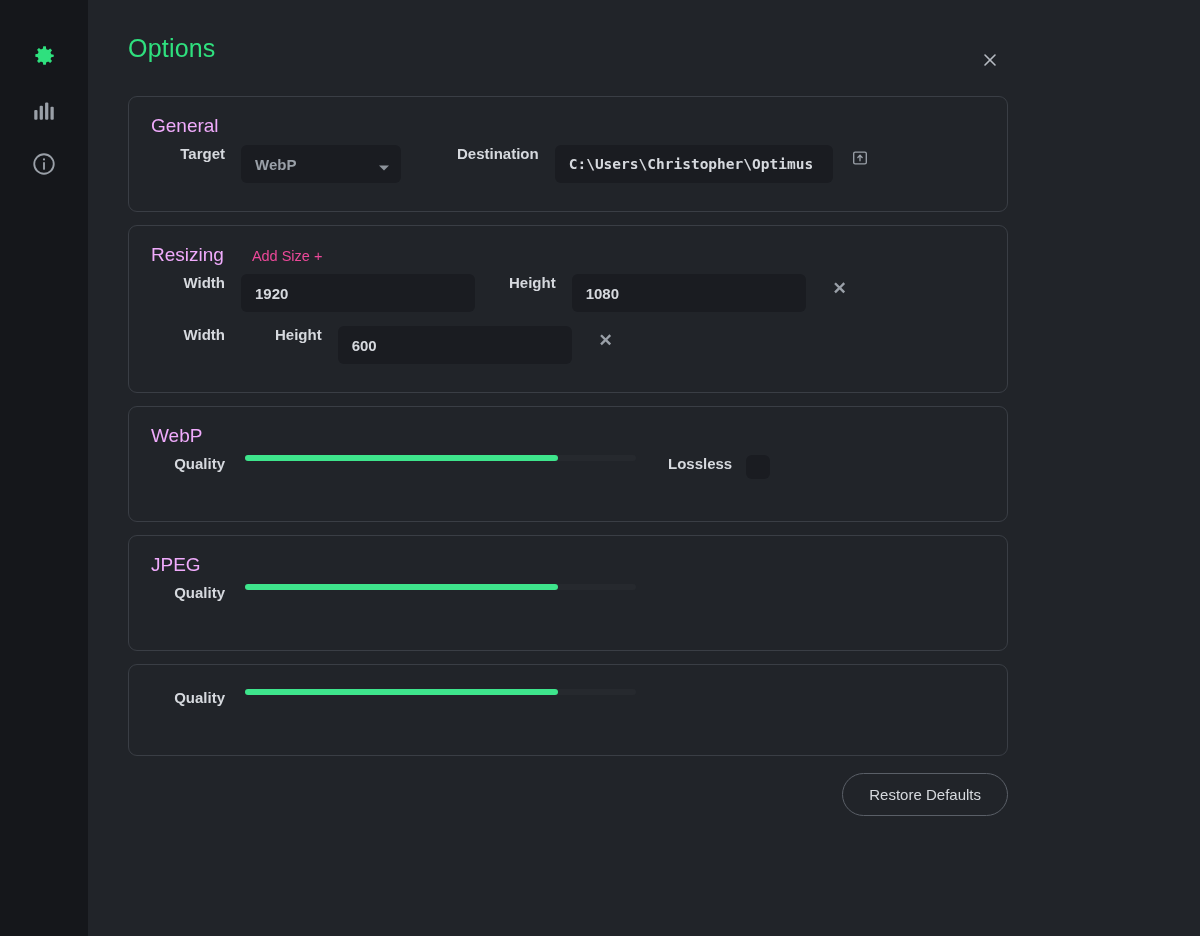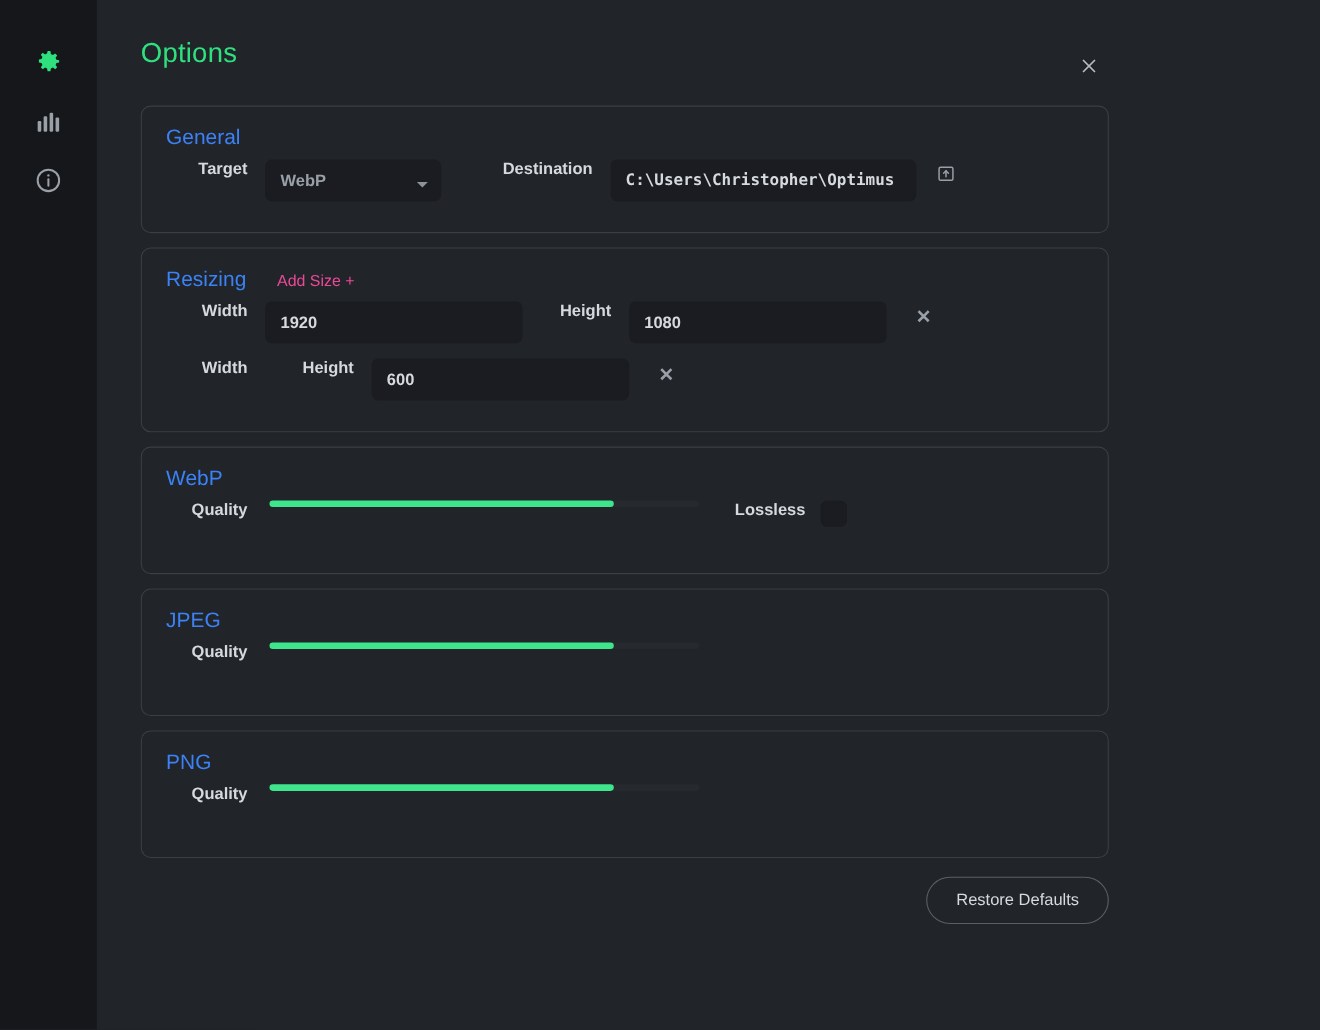--- a/index.html
+++ b/index.html
@@ -91,21 +91,21 @@
 
   .panel-head {
     display: flex;
     align-items: baseline;
     gap: 28px;
     margin-bottom: 8px;
   }
 
   .panel-title {
     font-size: 19px;
-    color: #3b82f6;
+    color: #f0abfc;
     font-weight: 400;
   }
 
   .link-add {
     font-size: 14.5px;
     color: #ec4899;
     cursor: pointer;
   }
 
   
@@ -350,23 +350,20 @@
       </div>
       <div class="row">
         <div class="lbl" style="width:74px;margin-right:20px;">Quality</div>
         <div class="slider" style="width:391px;">
           <div class="fill" style="width: 80%; background: rgb(62, 229, 140);"></div>
         </div>
       </div>
     </div>
 
     <div class="panel">
-      <div class="panel-head">
-        <div class="panel-title">PNG</div>
-      </div>
       <div class="row">
         <div class="lbl" style="width:74px;margin-right:20px;">Quality</div>
         <div class="slider" style="width:391px;">
           <div class="fill" style="width: 80%; background: rgb(62, 229, 140);"></div>
         </div>
       </div>
     </div>
 
     <div class="footer">
       <button class="btn-outline">Restore Defaults</button>

